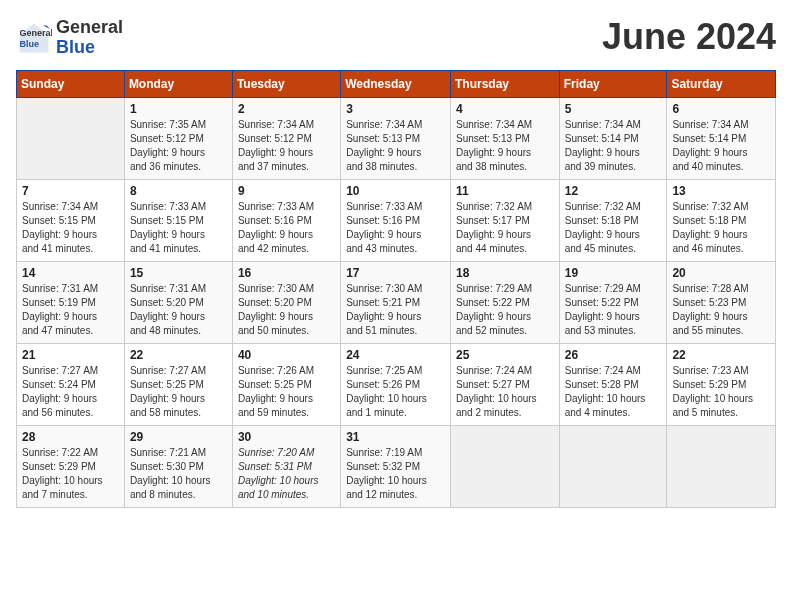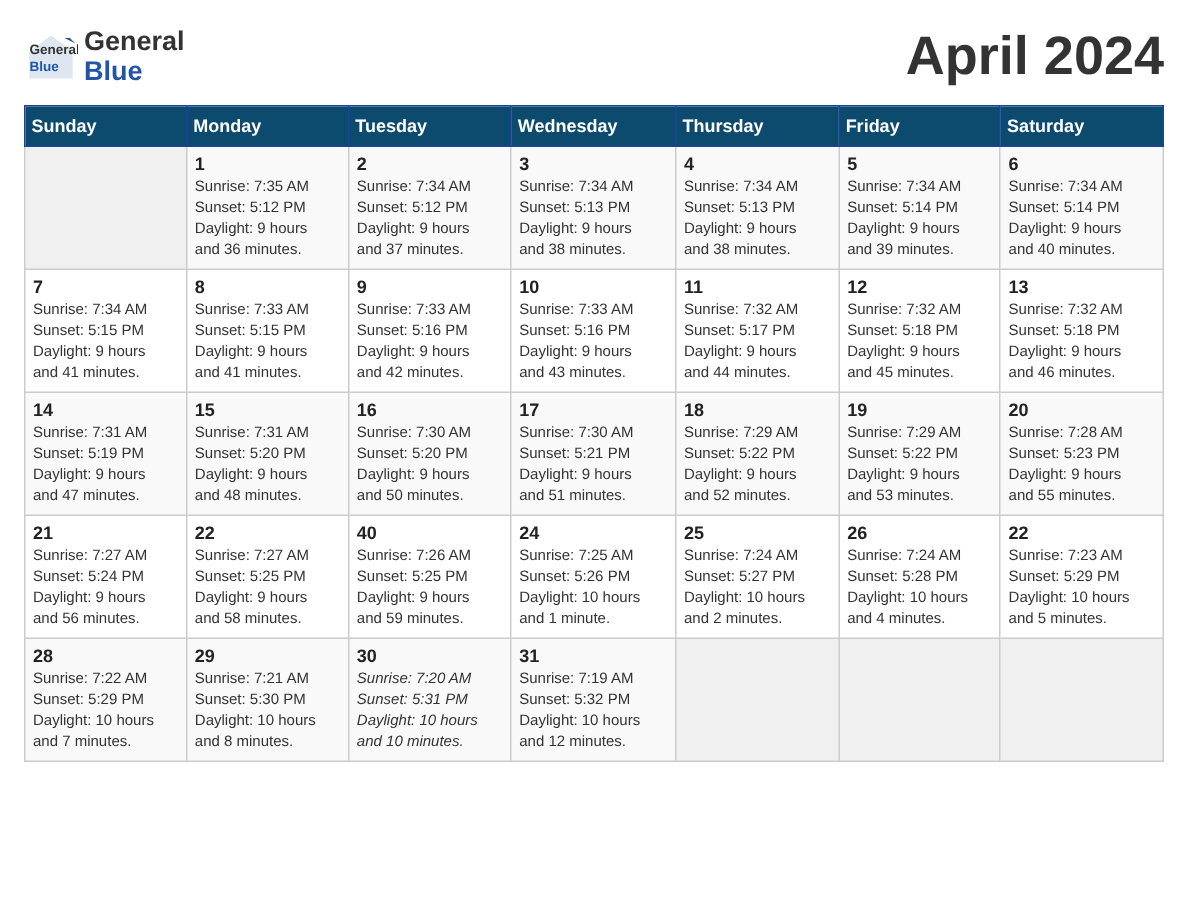--- a/index.html
+++ b/index.html
@@ -46,21 +46,21 @@
       font-size: 15px;
       color: #555;
       font-weight: normal;
     }
     table {
       width: 100%;
       border-collapse: collapse;
       font-size: 11px;
     }
     thead tr th {
-      background: #0c4a6e;
+      background: #c2410c;
       color: #fff;
       padding: 6px 4px;
       text-align: left;
       font-size: 12px;
       font-weight: bold;
       border: 1px solid #1a4499;
     }
     tbody tr td {
       border: 1px solid #ccc;
       padding: 4px 5px;
@@ -101,21 +101,21 @@
       <text x="4" y="18" font-size="10" font-weight="bold" fill="#333">General</text>
       <text x="4" y="30" font-size="10" font-weight="bold" fill="#2255aa">Blue</text>
       <polygon points="30,6 38,10 34,6" fill="#2255aa"></polygon>
     </svg>
     <div class="logo-text">
       <span class="logo-general">General</span>
       <span class="logo-blue">Blue</span>
     </div>
   </div>
   <div class="title-block">
-    <h1>April 2024</h1>
+    <h1>June 2024</h1>
   </div>
 </div>
 
 <table>
   <thead>
     <tr>
     <th>Sunday</th>
         <th>Monday</th>
         <th>Tuesday</th>
         <th>Wednesday</th>

